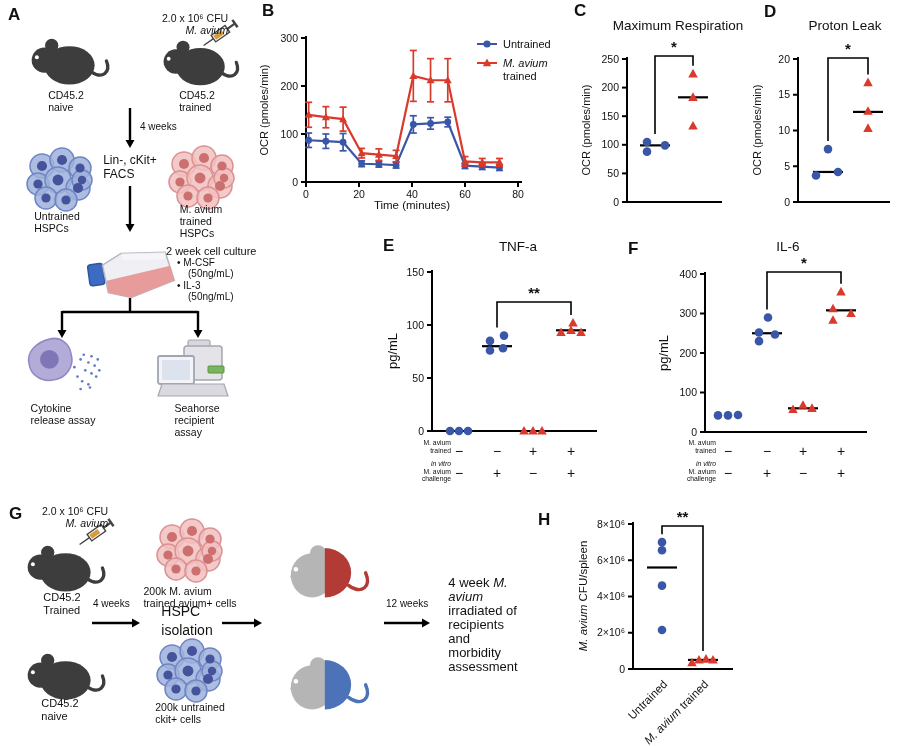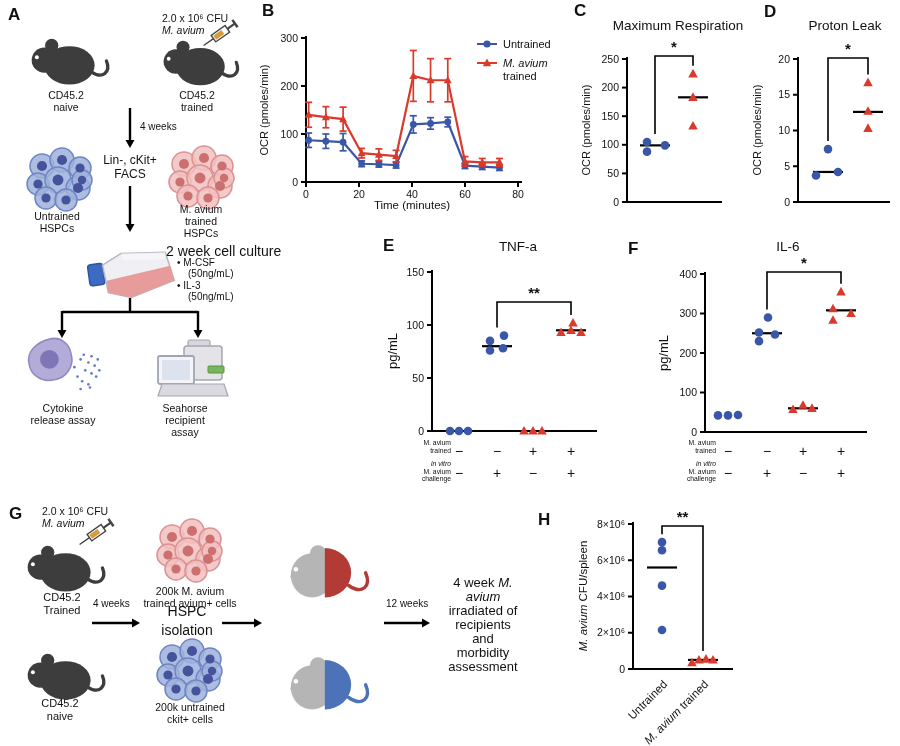--- a/index.html
+++ b/index.html
@@ -1,23 +1,23 @@
 <!DOCTYPE html>
 <html><head>
 <meta charset="utf-8">
 <style>
   html,body{margin:0;padding:0;background:#fff;}
   .fig{position:relative;width:900px;height:746px;background:#fff;
        font-family:"Liberation Sans",sans-serif;color:#111;overflow:hidden;}
   .abs{position:absolute;overflow:visible;}
   .pletter{position:absolute;font-weight:bold;font-size:17px;line-height:17px;}
-  .lbl{position:absolute;text-align:center;font-size:10.5px;line-height:12px;
+  .lbl{position:absolute;text-align:left;font-size:10.5px;line-height:12px;
        transform:translateX(-50%);white-space:nowrap;}
   .lbl span{display:block;}
-  .lbll{position:absolute;text-align:left;font-size:10.5px;line-height:12px;white-space:nowrap;}
+  .lbll{position:absolute;text-align:right;font-size:10.5px;line-height:12px;white-space:nowrap;}
   .it{font-style:italic;}
   .inl span{display:inline;}
 </style>
 </head>
 <body>
 
 <div class="fig">
 
   <div class="pletter" style="left:8px;top:6px">A</div>
   <div class="pletter" style="left:262px;top:2px">B</div>
@@ -163,30 +163,30 @@
   </div>
   <div class="lbl" style="left:57px;top:210px">
     <span>Untrained</span>
       <span>HSPCs</span>
   </div>
   <div class="lbl" style="left:201px;top:203px">
     <span>M. avium</span>
       <span>trained</span>
       <span>HSPCs</span>
   </div>
-  <div class="lbll" style="left:166px;top:245px;font-size:14px">2 week cell culture</div>
+  <div class="lbll" style="left:166px;top:245px;font-size:11px">2 week cell culture</div>
   <div class="lbll" style="left:177px;top:257px;font-size:10px">• M-CSF</div>
   <div class="lbll" style="left:188px;top:268px;font-size:10px">(50ng/mL)</div>
   <div class="lbll" style="left:177px;top:280px;font-size:10px">• IL-3</div>
   <div class="lbll" style="left:188px;top:291px;font-size:10px">(50ng/mL)</div>
   <div class="lbl" style="left:63px;top:402px">
     <span>Cytokine</span>
       <span>release assay</span>
   </div>
-  <div class="lbl" style="left:185px;top:402px">
+  <div class="lbl" style="left:197px;top:402px">
     <span>Seahorse</span>
       <span>recipient</span>
       <span>assay</span>
   </div>
 
   <svg class="abs" id="svgG" style="left:0;top:495px" width="530" height="251">
     <g transform="translate(78,26)">
         <g transform="rotate(-35 18 12)">
           <line x1="-2" y1="12" x2="10" y2="12" stroke="#444" stroke-width="1.4"></line>
           <rect x="10" y="8" width="17" height="8" fill="#fff" stroke="#444" stroke-width="1.4"></rect>

